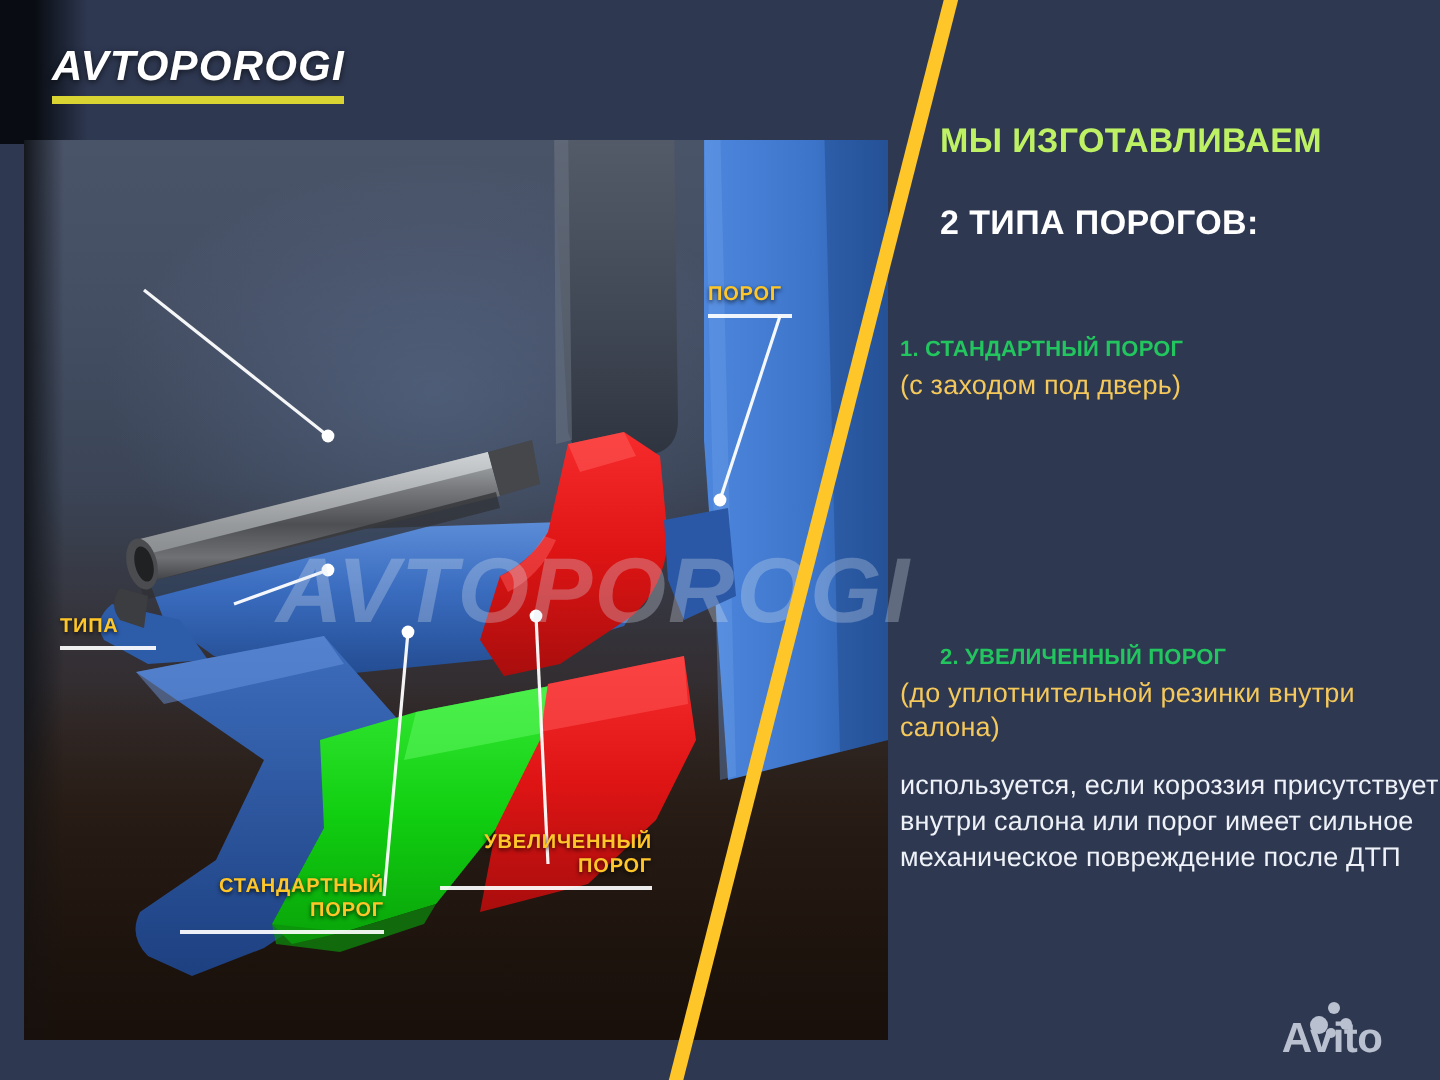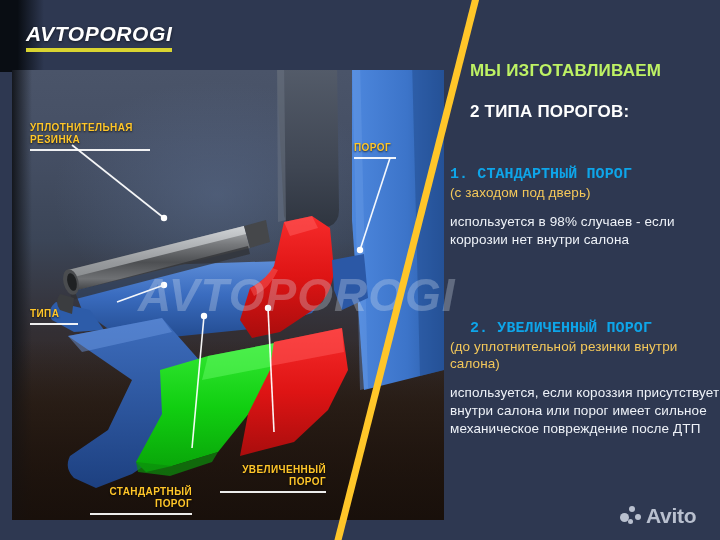--- a/index.html
+++ b/index.html
@@ -71,21 +71,21 @@
   svg.parts { position:absolute; left:0; top:0; width:432px; height:450px; }
 
   
   .callout { position:absolute; }
   .callout .lbl {
     color:#ffc629; font-size:10px; font-weight:bold; line-height:12px;
     letter-spacing:.4px; white-space:pre-line;
     text-shadow:0 1px 2px rgba(0,0,0,.75);
   }
   .callout .bar { height:2px; background:#ffffff; margin-top:3px; opacity:.92; }
-  .callout.right .lbl { text-align:right;margin-top:48px; }
+  .callout.right .lbl { text-align:right; }
 
   svg.leaders { position:absolute; left:0; top:0; width:432px; height:450px; pointer-events:none; }
 
   
   .watermark {
     position:absolute; left:138px; top:268px;
     font-size:46px; font-weight:bold; font-style:italic;
     color:rgba(215,225,240,.30); letter-spacing:1px;
     white-space:nowrap;
   }
@@ -102,36 +102,36 @@
   }
   .headline .l1 {
     color:#bef264; font-size:17px; font-weight:bold; letter-spacing:.2px; line-height:21px;
   }
   .headline .l2 {
     color:#ffffff; font-size:17px; font-weight:bold; letter-spacing:.2px; line-height:21px;margin-top:20px;
   }
 
   .section { position:absolute; left:46px; width:270px; }
   .sec-title {
-    color:#0ea5e9; font-size:15px; font-weight:bold; line-height:18px; letter-spacing:.1px;font-family:Liberation Mono, monospace;
+    color:#22c55e; font-size:11px; font-weight:bold; line-height:18px; letter-spacing:.1px;
   }
   .sec-sub {
     color:#f4c85a; font-size:13.5px; line-height:17px; letter-spacing:.1px;
   }
   .sec-body {
     color:#eef2f8; font-size:13.5px; line-height:18px; margin-top:12px; letter-spacing:.1px;
   }
   #section1 { top:166px; }
   #section2 { top:320px; }
   #section2 .sec-title { margin-left:20px; }
 
   
   .avito {
     position:absolute; left:620px; top:500px; width:92px; height:30px;
-    display:flex; align-items:center; gap:4px;
+    display:flex; align-items:center; gap:4px;flex-direction:column;
   }
   .avito .dots { position:relative; width:22px; height:20px; }
   .avito .dots i { position:absolute; border-radius:50%; background:#b9c0cf; display:block; }
   .avito .d1 { width:9px; height:9px; left:0; top:8px; }
   .avito .d2 { width:6px; height:6px; left:9px; top:1px; }
   .avito .d3 { width:6px; height:6px; left:15px; top:9px; }
   .avito .d4 { width:5px; height:5px; left:8px; top:14px; }
   .avito .txt {
     color:#b9c0cf; font-size:21px; font-weight:bold; letter-spacing:-.3px; line-height:21px;
   }
@@ -250,25 +250,20 @@
       </g>
       <g fill="#ffffff">
         <circle cx="152" cy="148" r="3.2"></circle>
         <circle cx="348" cy="180" r="3.2"></circle>
         <circle cx="152" cy="215" r="3.2"></circle>
         <circle cx="192" cy="246" r="3.2"></circle>
         <circle cx="256" cy="238" r="3.2"></circle>
       </g>
     </svg>
 
-    <div class="callout" style="left:18px; top:52px; width:120px;">
-      <div class="lbl">УПЛОТНИТЕЛЬНАЯ
-РЕЗИНКА</div>
-      <div class="bar"></div>
-    </div>
 
     <div class="callout" style="left:342px; top:72px; width:42px;">
       <div class="lbl">ПОРОГ</div>
       <div class="bar"></div>
     </div>
 
     <div class="callout" style="left:18px; top:238px; width:48px;">
       <div class="lbl">ТИПА</div>
       <div class="bar"></div>
     </div>
@@ -295,21 +290,20 @@
   <div class="right-col">
 
     <div class="headline">
       <div class="l1">МЫ ИЗГОТАВЛИВАЕМ</div>
       <div class="l2">2 ТИПА ПОРОГОВ:</div>
     </div>
 
     <div class="section" id="section1">
       <div class="sec-title">1. СТАНДАРТНЫЙ ПОРОГ</div>
       <div class="sec-sub">(с заходом под дверь)</div>
-      <div class="sec-body">используется в 98% случаев - если коррозии нет внутри салона</div>
     </div>
 
     <div class="section" id="section2">
       <div class="sec-title">2. УВЕЛИЧЕННЫЙ ПОРОГ</div>
       <div class="sec-sub">(до уплотнительной резинки внутри салона)</div>
       <div class="sec-body">используется, если короззия присутствует внутри салона или порог имеет сильное механическое повреждение после ДТП</div>
     </div>
   </div>
 
   <div class="avito">

